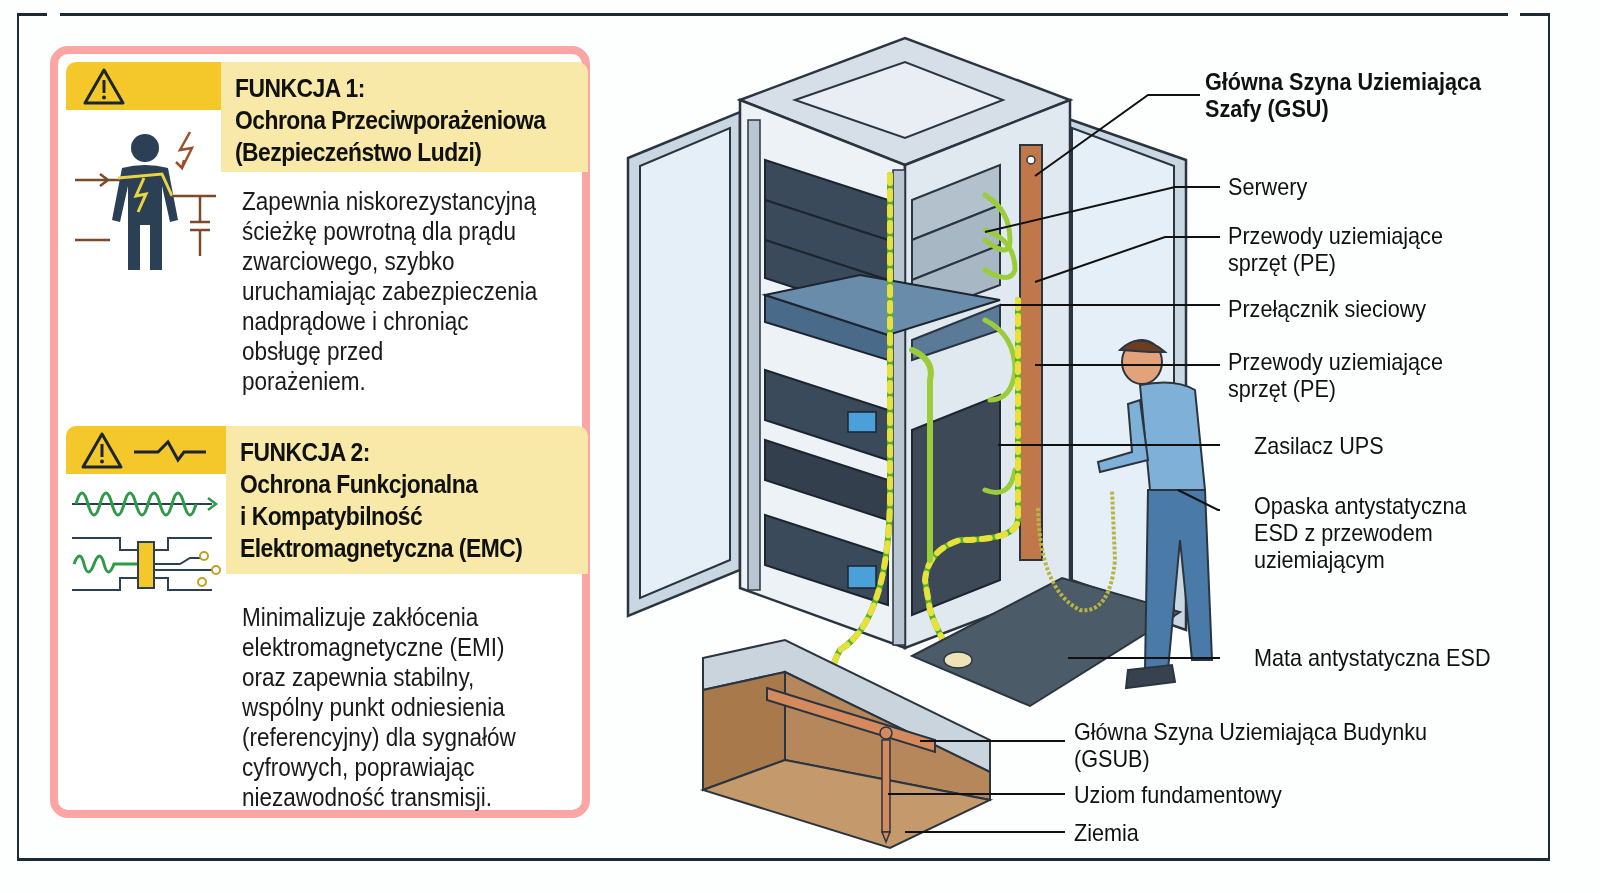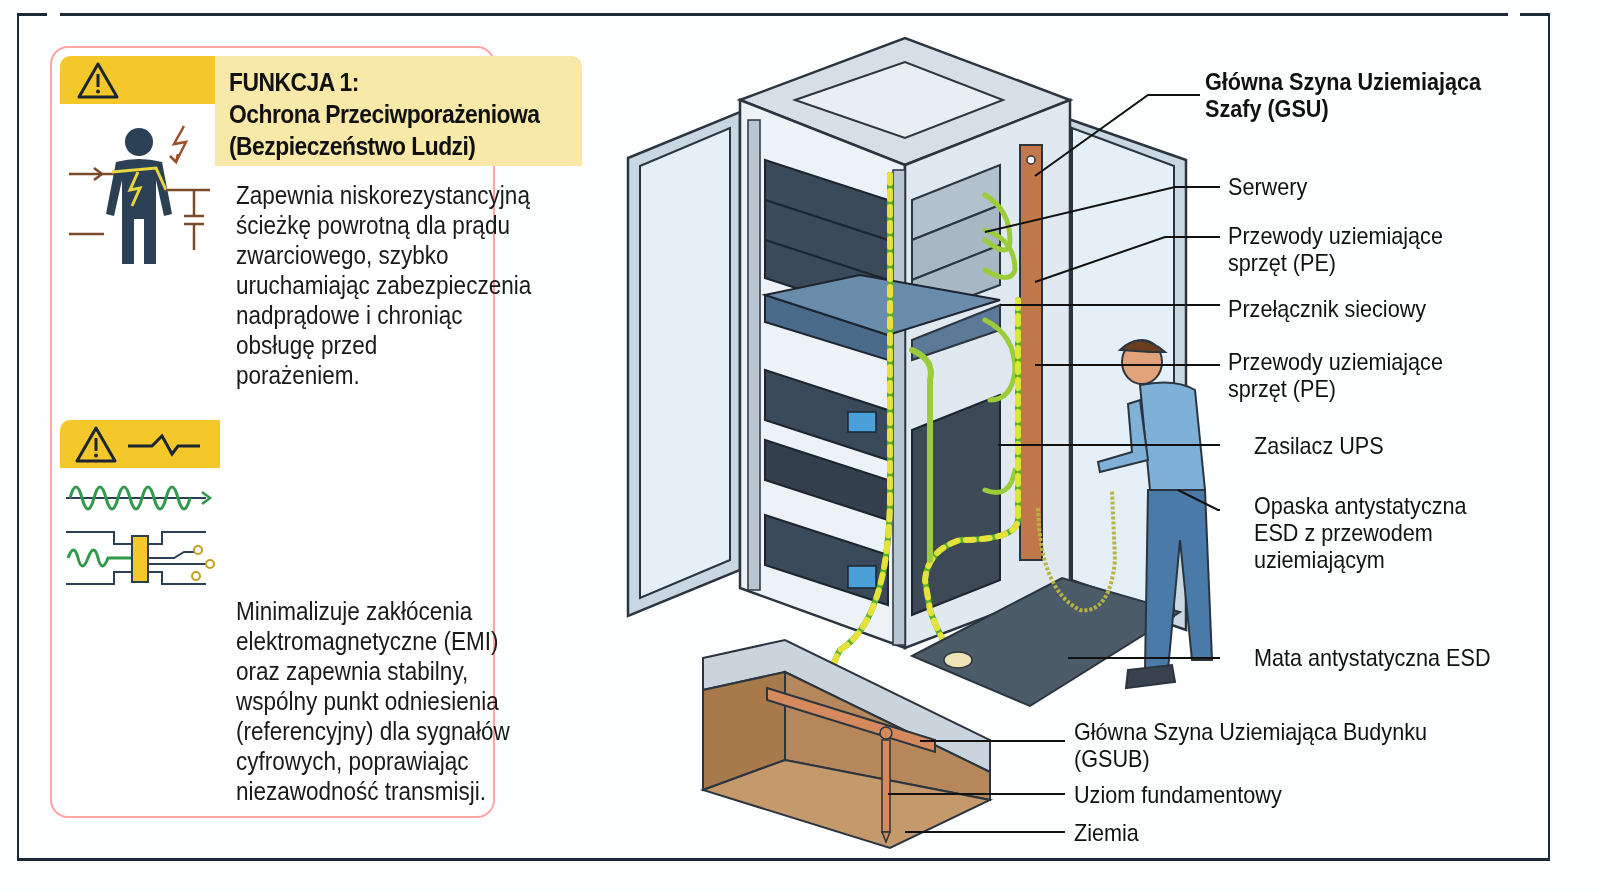--- a/index.html
+++ b/index.html
@@ -6,21 +6,21 @@
   html, body { width: 1600px; height: 893px; background: #fdfefe; overflow: hidden; }
   body { position: relative; font-family: "Liberation Sans", sans-serif; color: #111; }
 
   .frame-top { position: absolute; left: 60px; top: 13px; width: 1448px; height: 3px; background: #1c2a38; }
   .frame-top-l { position: absolute; left: 17px; top: 13px; width: 30px; height: 3px; background: #1c2a38; }
   .frame-top-r { position: absolute; left: 1520px; top: 13px; width: 30px; height: 3px; background: #1c2a38; }
   .frame-left { position: absolute; left: 17px; top: 13px; width: 2px; height: 848px; background: #1c2a38; }
   .frame-right { position: absolute; left: 1548px; top: 13px; width: 2px; height: 848px; background: #1c2a38; }
   .frame-bottom { position: absolute; left: 17px; top: 858px; width: 1533px; height: 3px; background: #1c2a38; }
 
-  .panel { position: absolute; left: 50px; top: 46px; width: 445px; height: 772px; border: 2px solid #fca5a5; border-radius: 18px; background: #fff; }
+  .panel { position: absolute; left: 50px; top: 46px; width: 540px; height: 772px; border: 8px solid #fca5a5; border-radius: 18px; background: #fff; }
 
   .fn-head { position: absolute; left: 8px; height: 110px; width: 522px; display: flex; }
   .fn-head .badge { width: 160px; height: 48px; background: #f4c82b; border-radius: 10px 0 0 0; position: relative; }
   .fn-head .title-bg { flex: 1; background: #f8e9a8; border-radius: 0 10px 0 0; padding: 10px 0 0 14px; }
   .fn1 { top: 8px; }
   .fn2 { top: 372px; height: 148px; }
   .fn-title { font-weight: bold; font-size: 26px; line-height: 32px; letter-spacing: -0.6px; color: #111; transform: scaleX(0.88); transform-origin: left; white-space: nowrap; }
   .fn-desc { position: absolute; left: 184px; font-size: 25px; line-height: 30px; color: #1a1a1a; transform: scaleX(0.9); transform-origin: left; white-space: nowrap; }
   .fn1-desc { top: 132px; }
   .fn2-desc { top: 548px; }
@@ -90,20 +90,26 @@
     <div class="badge">
       <svg width="44" height="40" viewBox="0 0 44 40" style="position:absolute;left:14px;top:5px;">
         <path d="M22 3 L41 36 L3 36 Z" fill="none" stroke="#1c2530" stroke-width="3" stroke-linejoin="round"></path>
         <rect x="20.5" y="13" width="3" height="13" fill="#1c2530"></rect>
         <circle cx="22" cy="30.5" r="2" fill="#1c2530"></circle>
       </svg>
       <svg width="80" height="30" viewBox="0 0 80 30" style="position:absolute;left:66px;top:10px;">
         <path d="M2 16 L26 16 L36 6 L46 24 L52 16 L74 16" fill="none" stroke="#1c2530" stroke-width="3"></path>
       </svg>
     </div>
+    <div class="title-bg">
+      <div class="fn-title">FUNKCJA 2:</div>
+      <div class="fn-title">Ochrona Funkcjonalna</div>
+      <div class="fn-title">i Kompatybilność</div>
+      <div class="fn-title">Elektromagnetyczna (EMC)</div>
+    </div>
   </div>
 
   <svg class="icon-abs" width="150" height="120" viewBox="0 0 150 120" style="left:14px;top:424px;">
     <line x1="0" y1="26" x2="140" y2="26" stroke="#2b3f55" stroke-width="2"></line>
     <path d="M4 26 Q10 4 16 26 T28 26 T40 26 T52 26 T64 26 T76 26 T88 26 T100 26 T112 26 T124 26" fill="none" stroke="#2e9a4a" stroke-width="3"></path>
     <path d="M136 20 L144 26 L136 32" fill="none" stroke="#2e9a4a" stroke-width="2.5"></path>
     <path d="M0 60 L48 60 L48 72 L68 72" fill="none" stroke="#2b3f55" stroke-width="2"></path>
     <path d="M0 112 L48 112 L48 100 L68 100" fill="none" stroke="#2b3f55" stroke-width="2"></path>
     <path d="M2 86 Q8 70 12 86 T22 86 T32 86 T42 86 L66 86" fill="none" stroke="#2e9a4a" stroke-width="3"></path>
     <rect x="66" y="64" width="16" height="46" fill="#f4c82b" stroke="#2b3f55" stroke-width="2"></rect>

